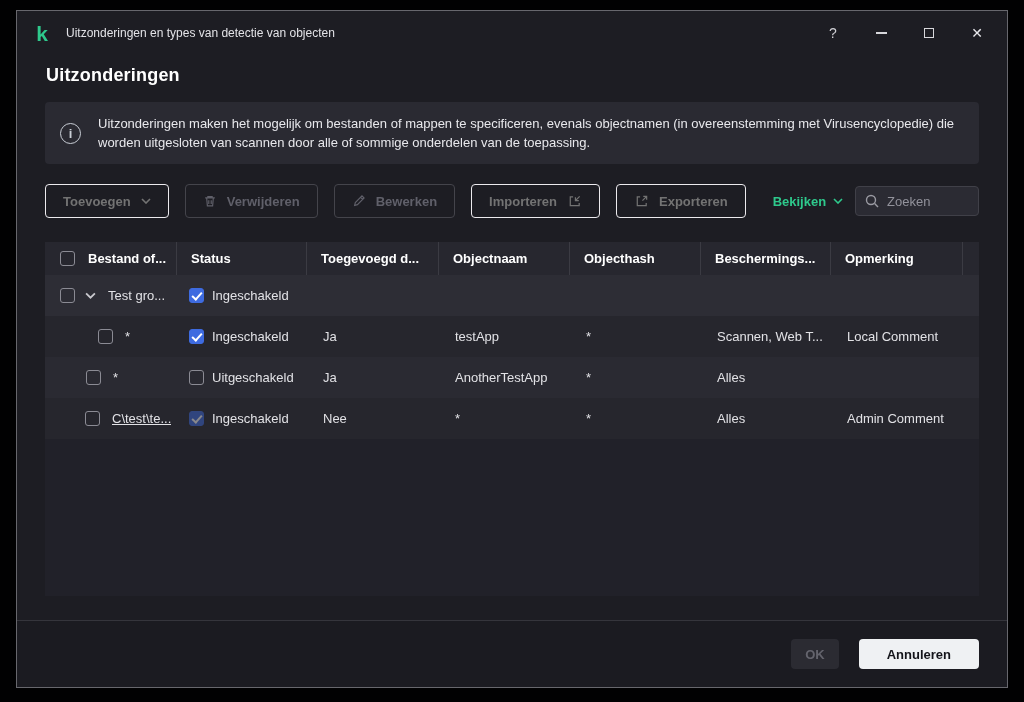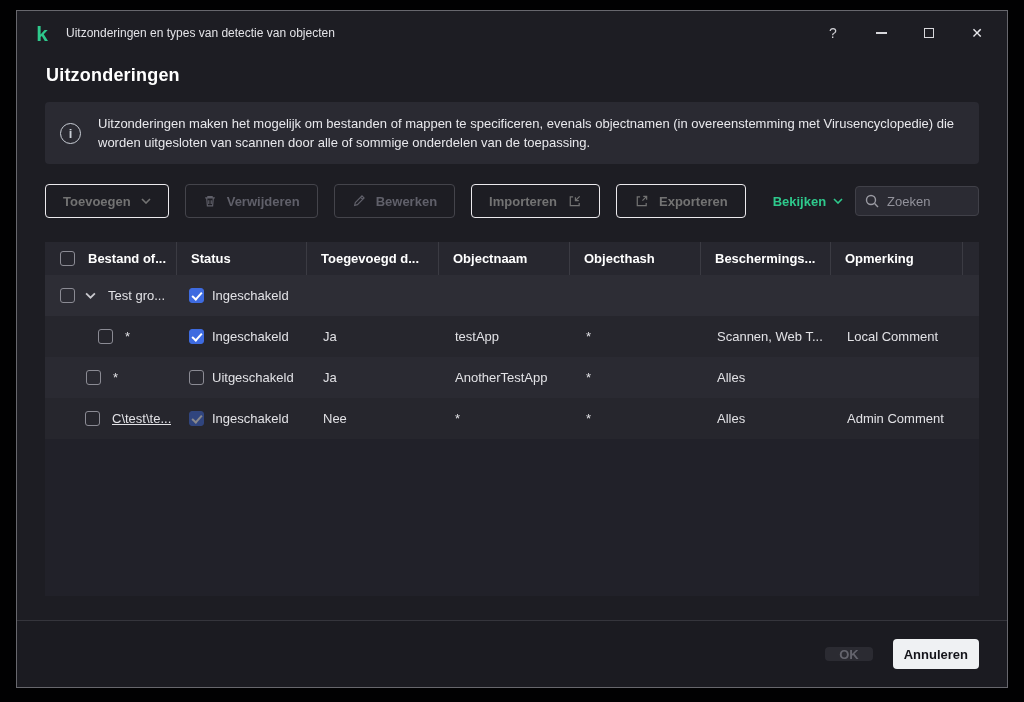--- a/index.html
+++ b/index.html
@@ -87,25 +87,25 @@
   .cb.locked { opacity:.45; }
   .chev { display:flex; align-items:center; margin-left:10px; color:#c9c9ce; }
   .status-gap { margin-left:8px; }
   
   .footer {
     position:absolute; left:0; right:0; bottom:0; height:67px;
     border-top:1px solid #35353c; background:#1b1b21;
     display:flex; align-items:center; justify-content:flex-end; padding-right:28px; gap:20px;
   }
   .btn-ok {
-    height:14px; padding:0 14px; border:none; border-radius:4px; background:#2b2b32;
+    height:30px; padding:0 14px; border:none; border-radius:4px; background:#2b2b32;
     color:#64646d; font-size:13px; font-weight:700; font-family:"Liberation Sans",sans-serif; cursor:default;
   }
   .btn-cancel {
-    height:30px; padding:0 11px; border:none; border-radius:4px; background:#eff1f3;
+    height:30px; padding:0 28px; border:none; border-radius:4px; background:#eff1f3;
     color:#14141a; font-size:13px; font-weight:700; font-family:"Liberation Sans",sans-serif; cursor:pointer;
   }
 </style>
 </head>
 <body>
 
 <div class="window">
 
   <div class="titlebar">
     <span class="logo">k</span>

